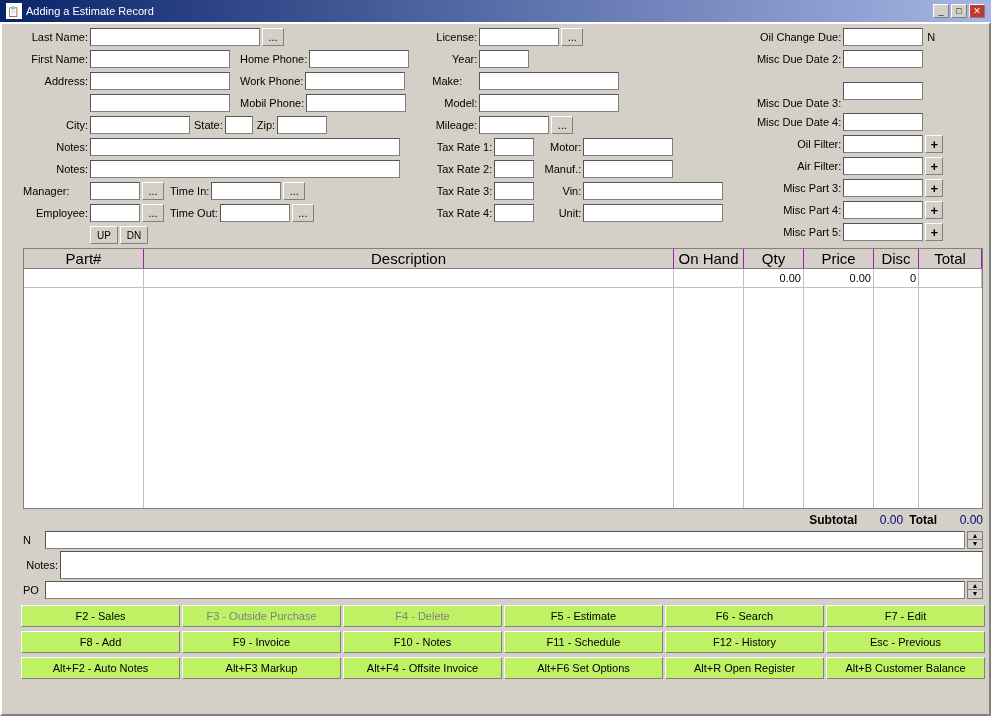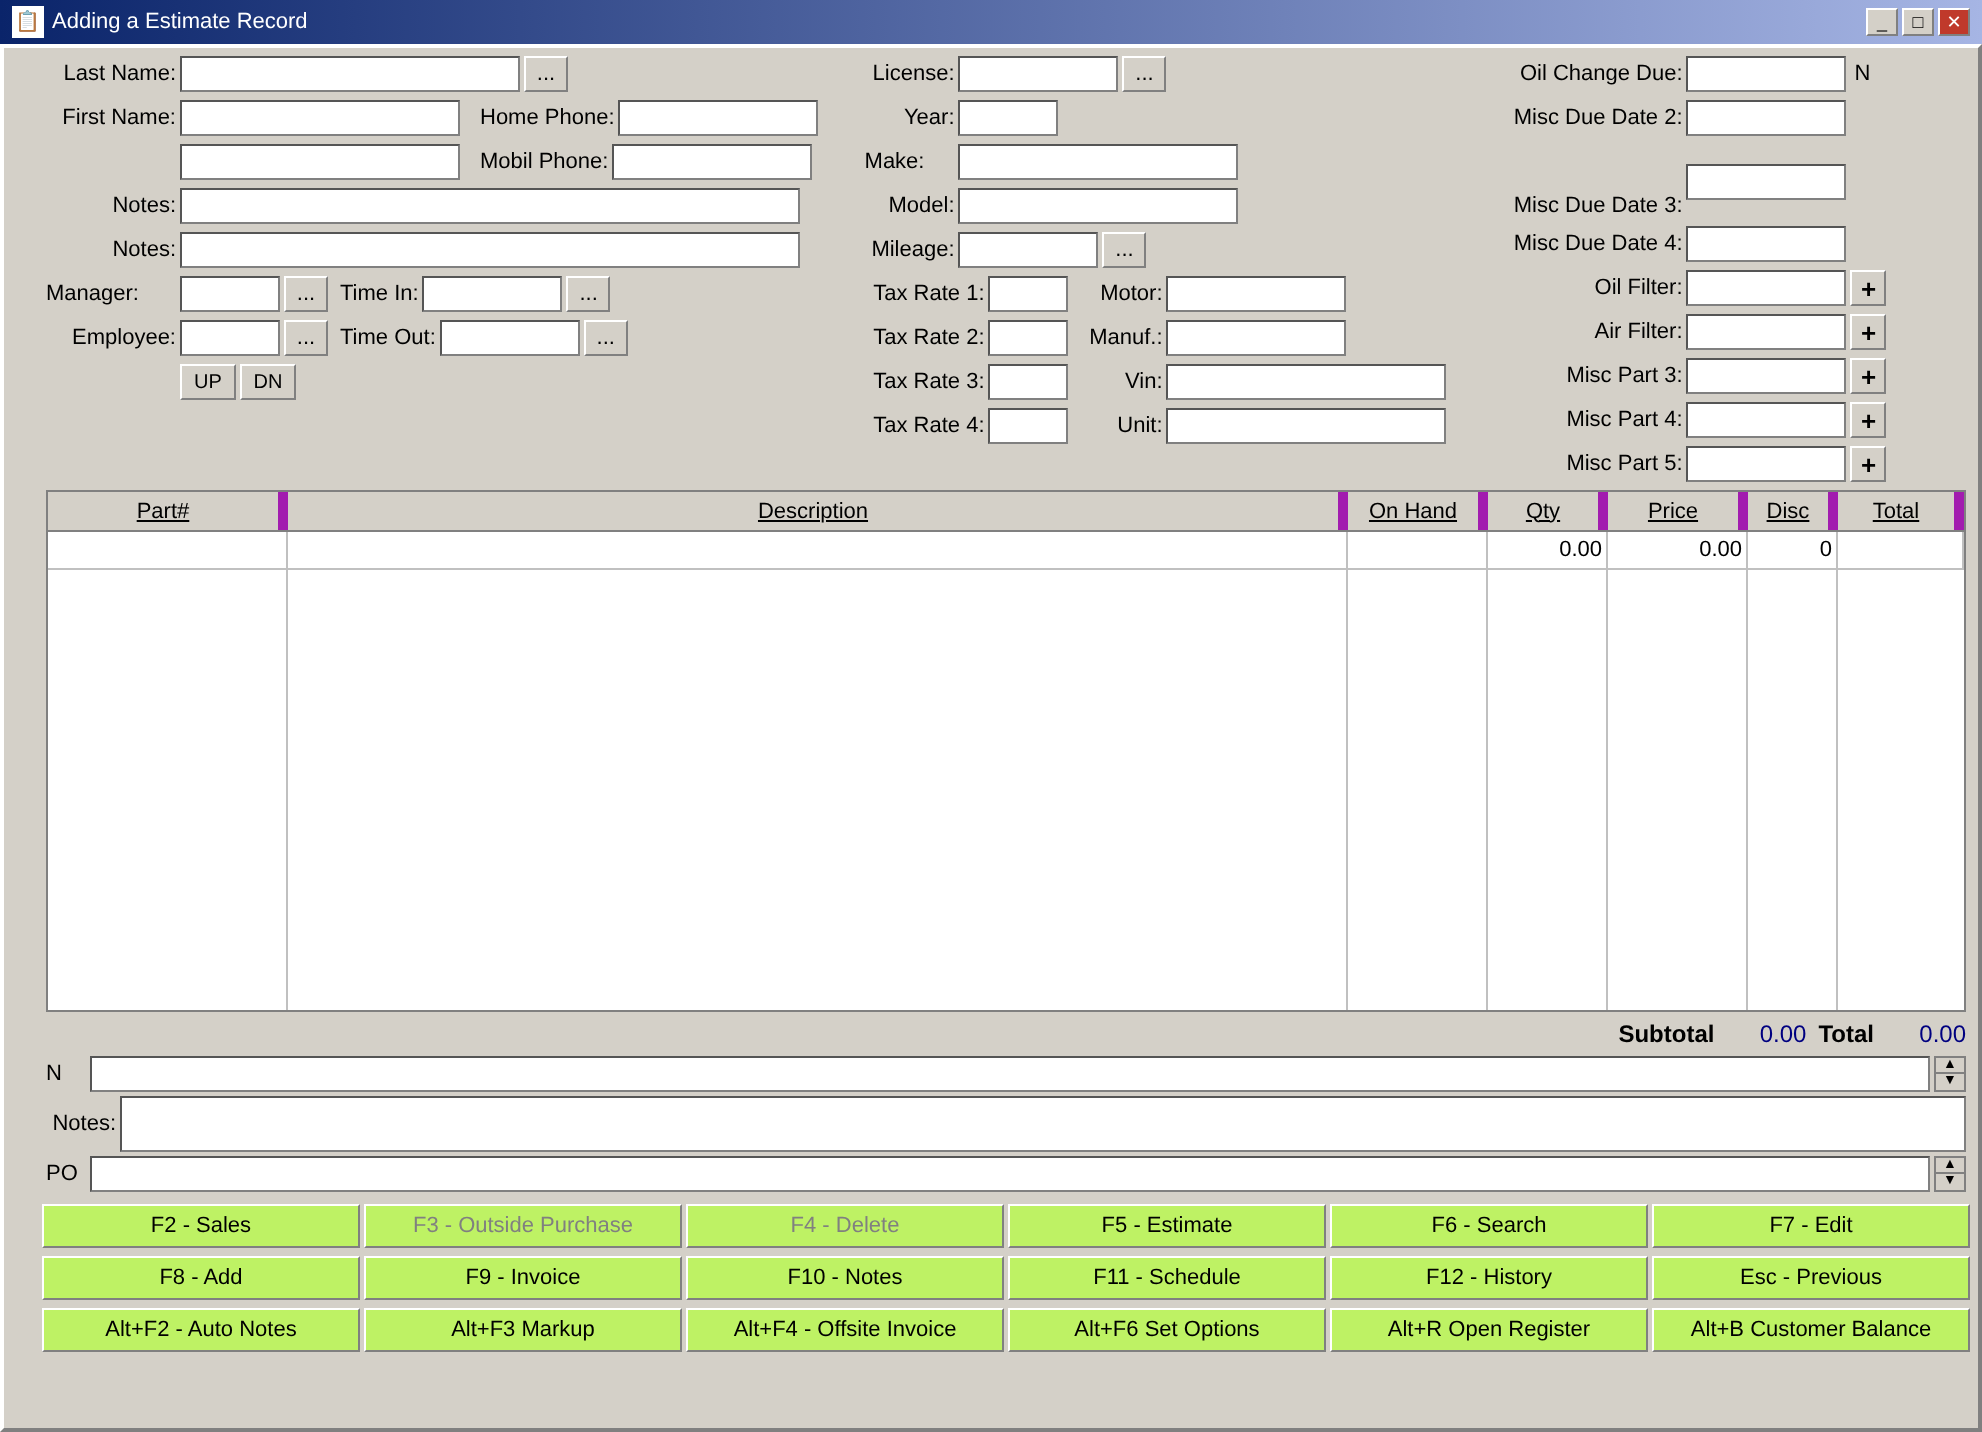--- a/index.html
+++ b/index.html
@@ -128,28 +128,27 @@
       border: 1px solid #808080;
       background: #fff;
     }
     .grid-header {
       display: flex;
       background: #d4d0c8;
       border-bottom: 1px solid #808080;
       height: 20px;
     }
     .grid-col-header {
-      border-right: 5px solid #a21caf;
-      display: flex;
-      align-items: center;
-      justify-content: center;
-      font-size: 11px;
+      border-right: 1px solid #a21caf;
+      display: flex;
+      align-items: center;
+      justify-content: center;
+      font-size: 15px;
       font-weight: normal;
       padding: 0 2px;
-      text-decoration: underline;
     }
     .col-partno { width: 120px; }
     .col-desc { width: 530px; }
     .col-onhand { width: 70px; }
     .col-qty { width: 60px; }
     .col-price { width: 70px; }
     .col-disc { width: 45px; }
     .col-total { flex: 1; }
 
     .first-data-row {
@@ -252,28 +251,42 @@
         <button class="btn-dots">...</button>
       </div>
 
       <div class="form-row">
         <label style="width:65px;text-align:right;">First Name:</label>
         <input type="text" style="width: 140px;">
         <label style="margin-left:8px;white-space:nowrap;">Home Phone:</label>
         <input type="text" style="width: 100px;">
       </div>
 
+      <div class="form-row">
+        <label style="width:65px;text-align:right;">Address:</label>
+        <input type="text" style="width: 140px;">
+        <label style="margin-left:8px;white-space:nowrap;">Work Phone:</label>
+        <input type="text" style="width: 100px;">
+      </div>
 
       <div class="form-row">
         <label style="width:65px;"></label>
         <input type="text" style="width: 140px;">
         <label style="margin-left:8px;white-space:nowrap;">Mobil Phone:</label>
         <input type="text" style="width: 100px;">
       </div>
 
+      <div class="form-row">
+        <label style="width:65px;text-align:right;">City:</label>
+        <input type="text" style="width: 100px;">
+        <label style="margin-left:2px;">State:</label>
+        <input type="text" style="width: 28px;">
+        <label style="margin-left:2px;">Zip:</label>
+        <input type="text" style="width: 50px;">
+      </div>
 
       <div class="form-row">
         <label style="width:65px;text-align:right;">Notes:</label>
         <input type="text" style="width: 310px;">
       </div>
 
       <div class="form-row">
         <label style="width:65px;text-align:right;">Notes:</label>
         <input type="text" style="width: 310px;">
       </div>

